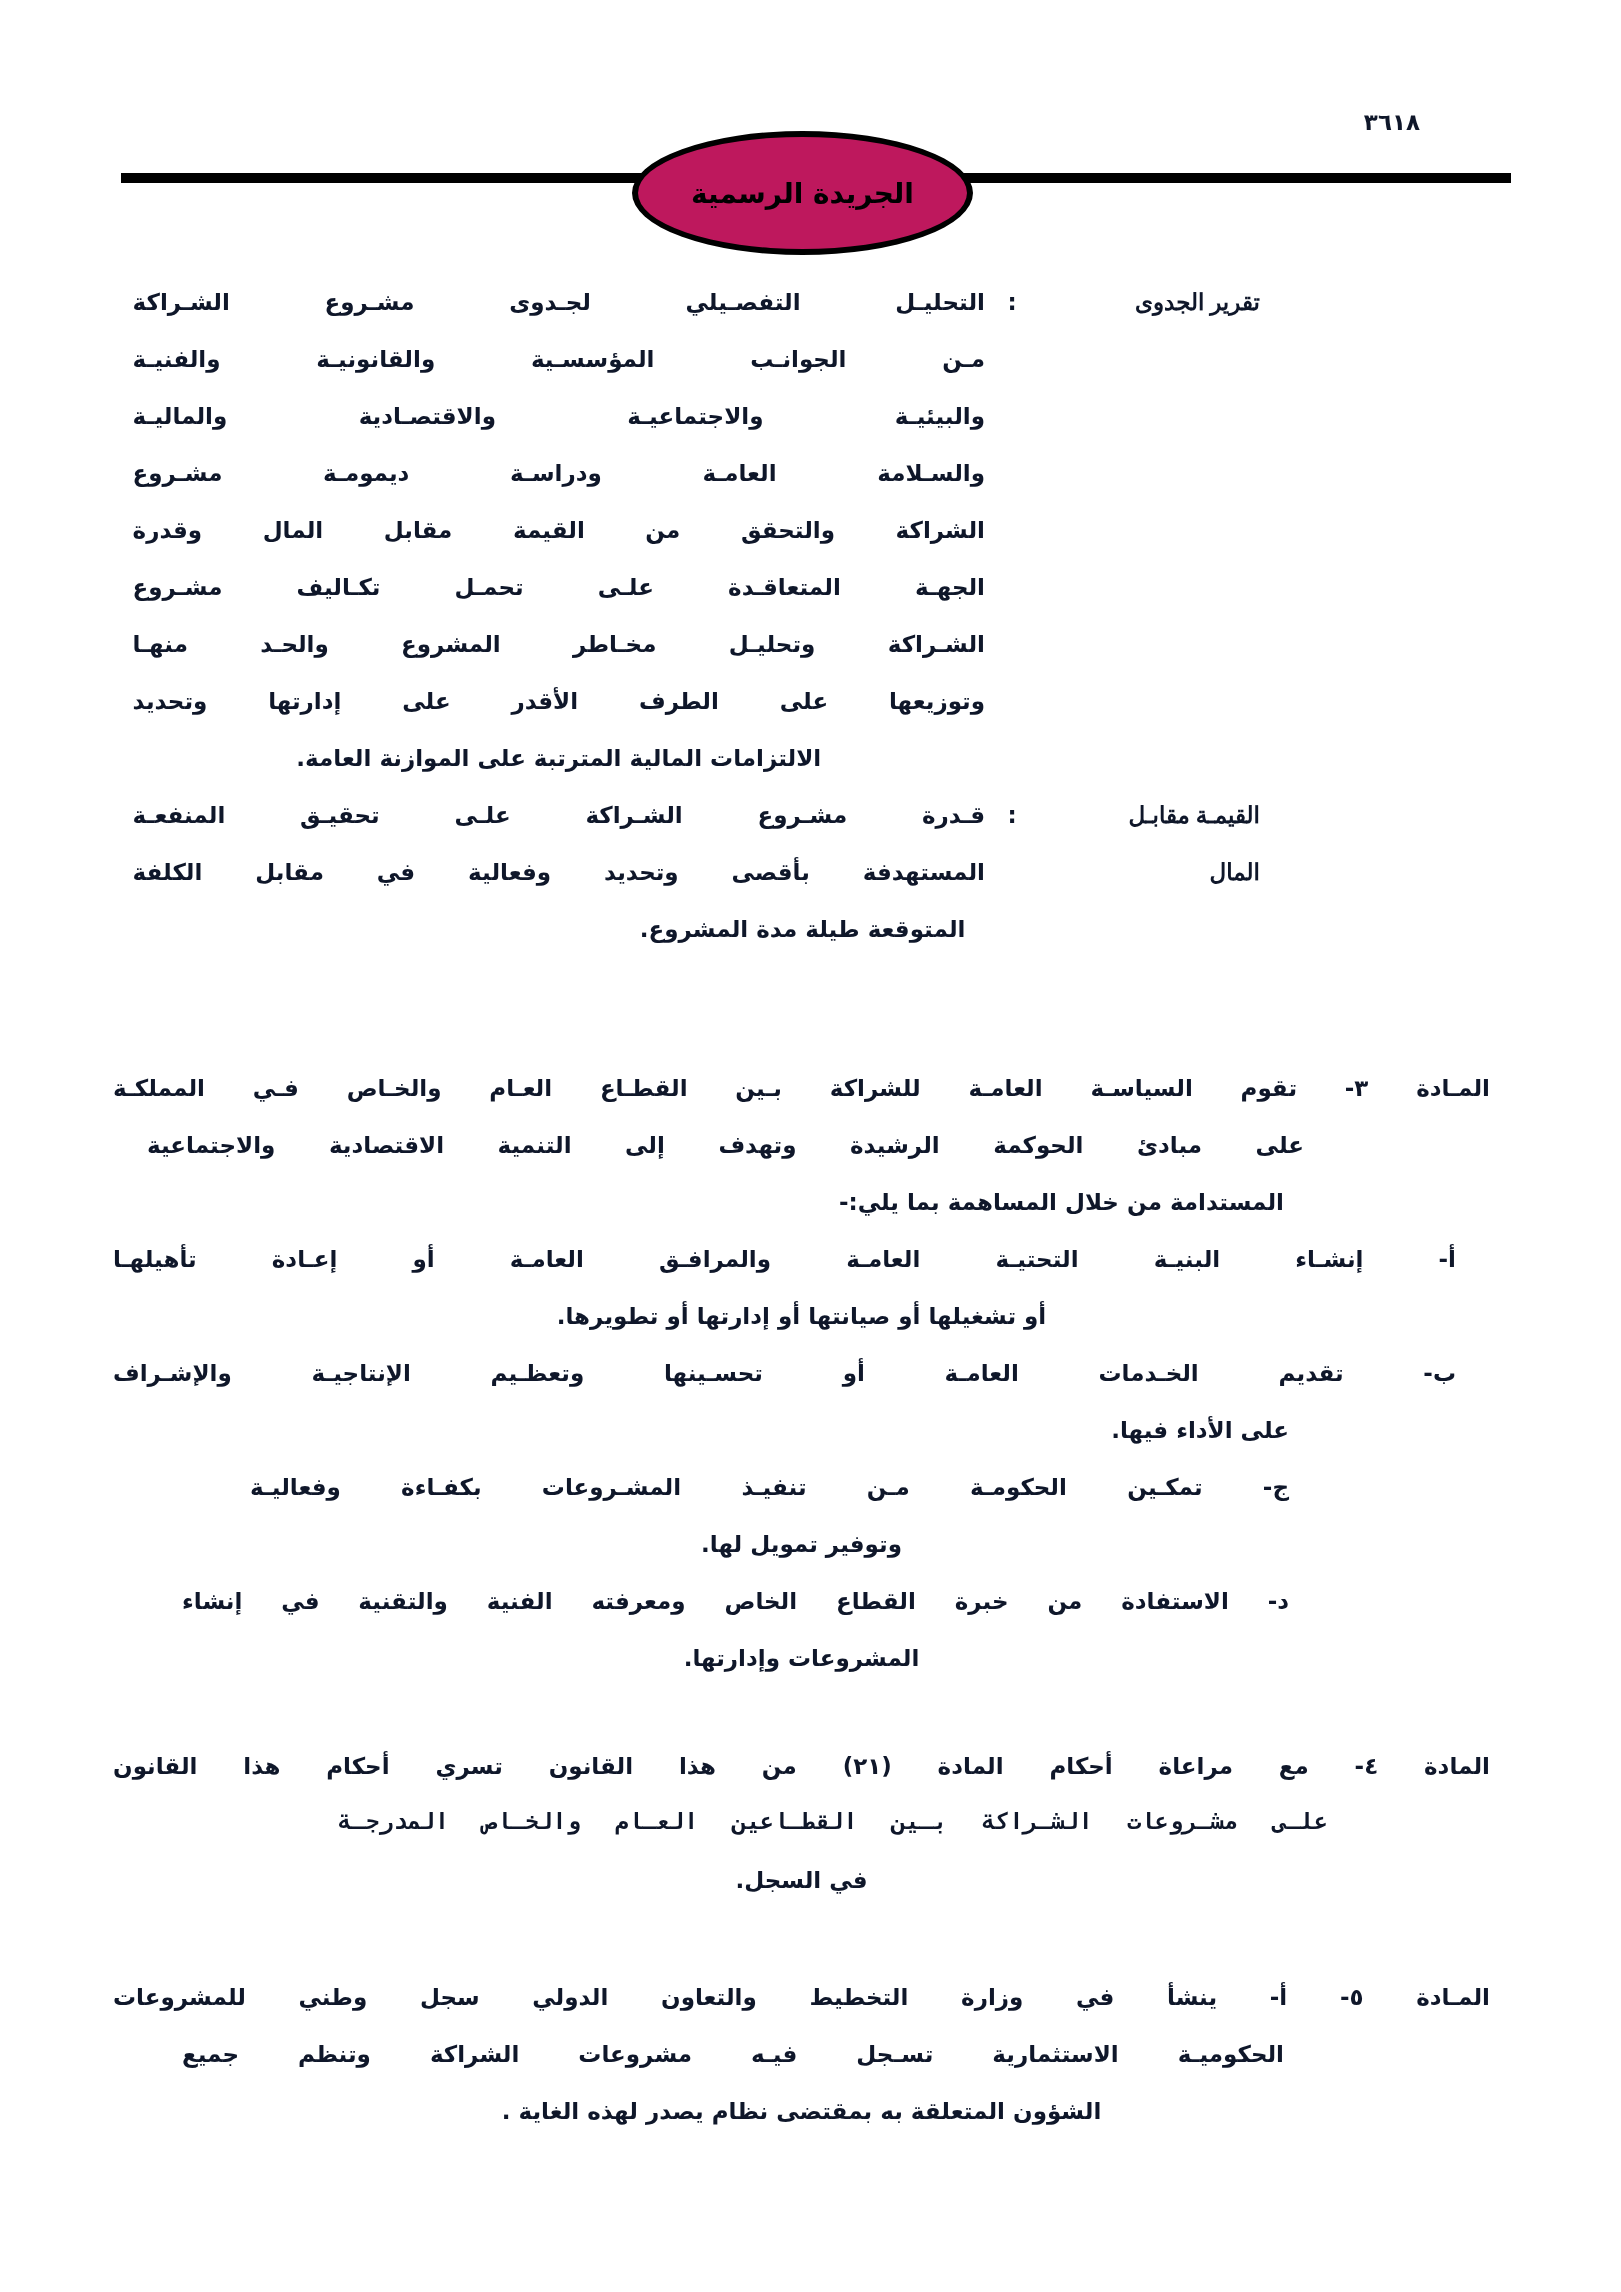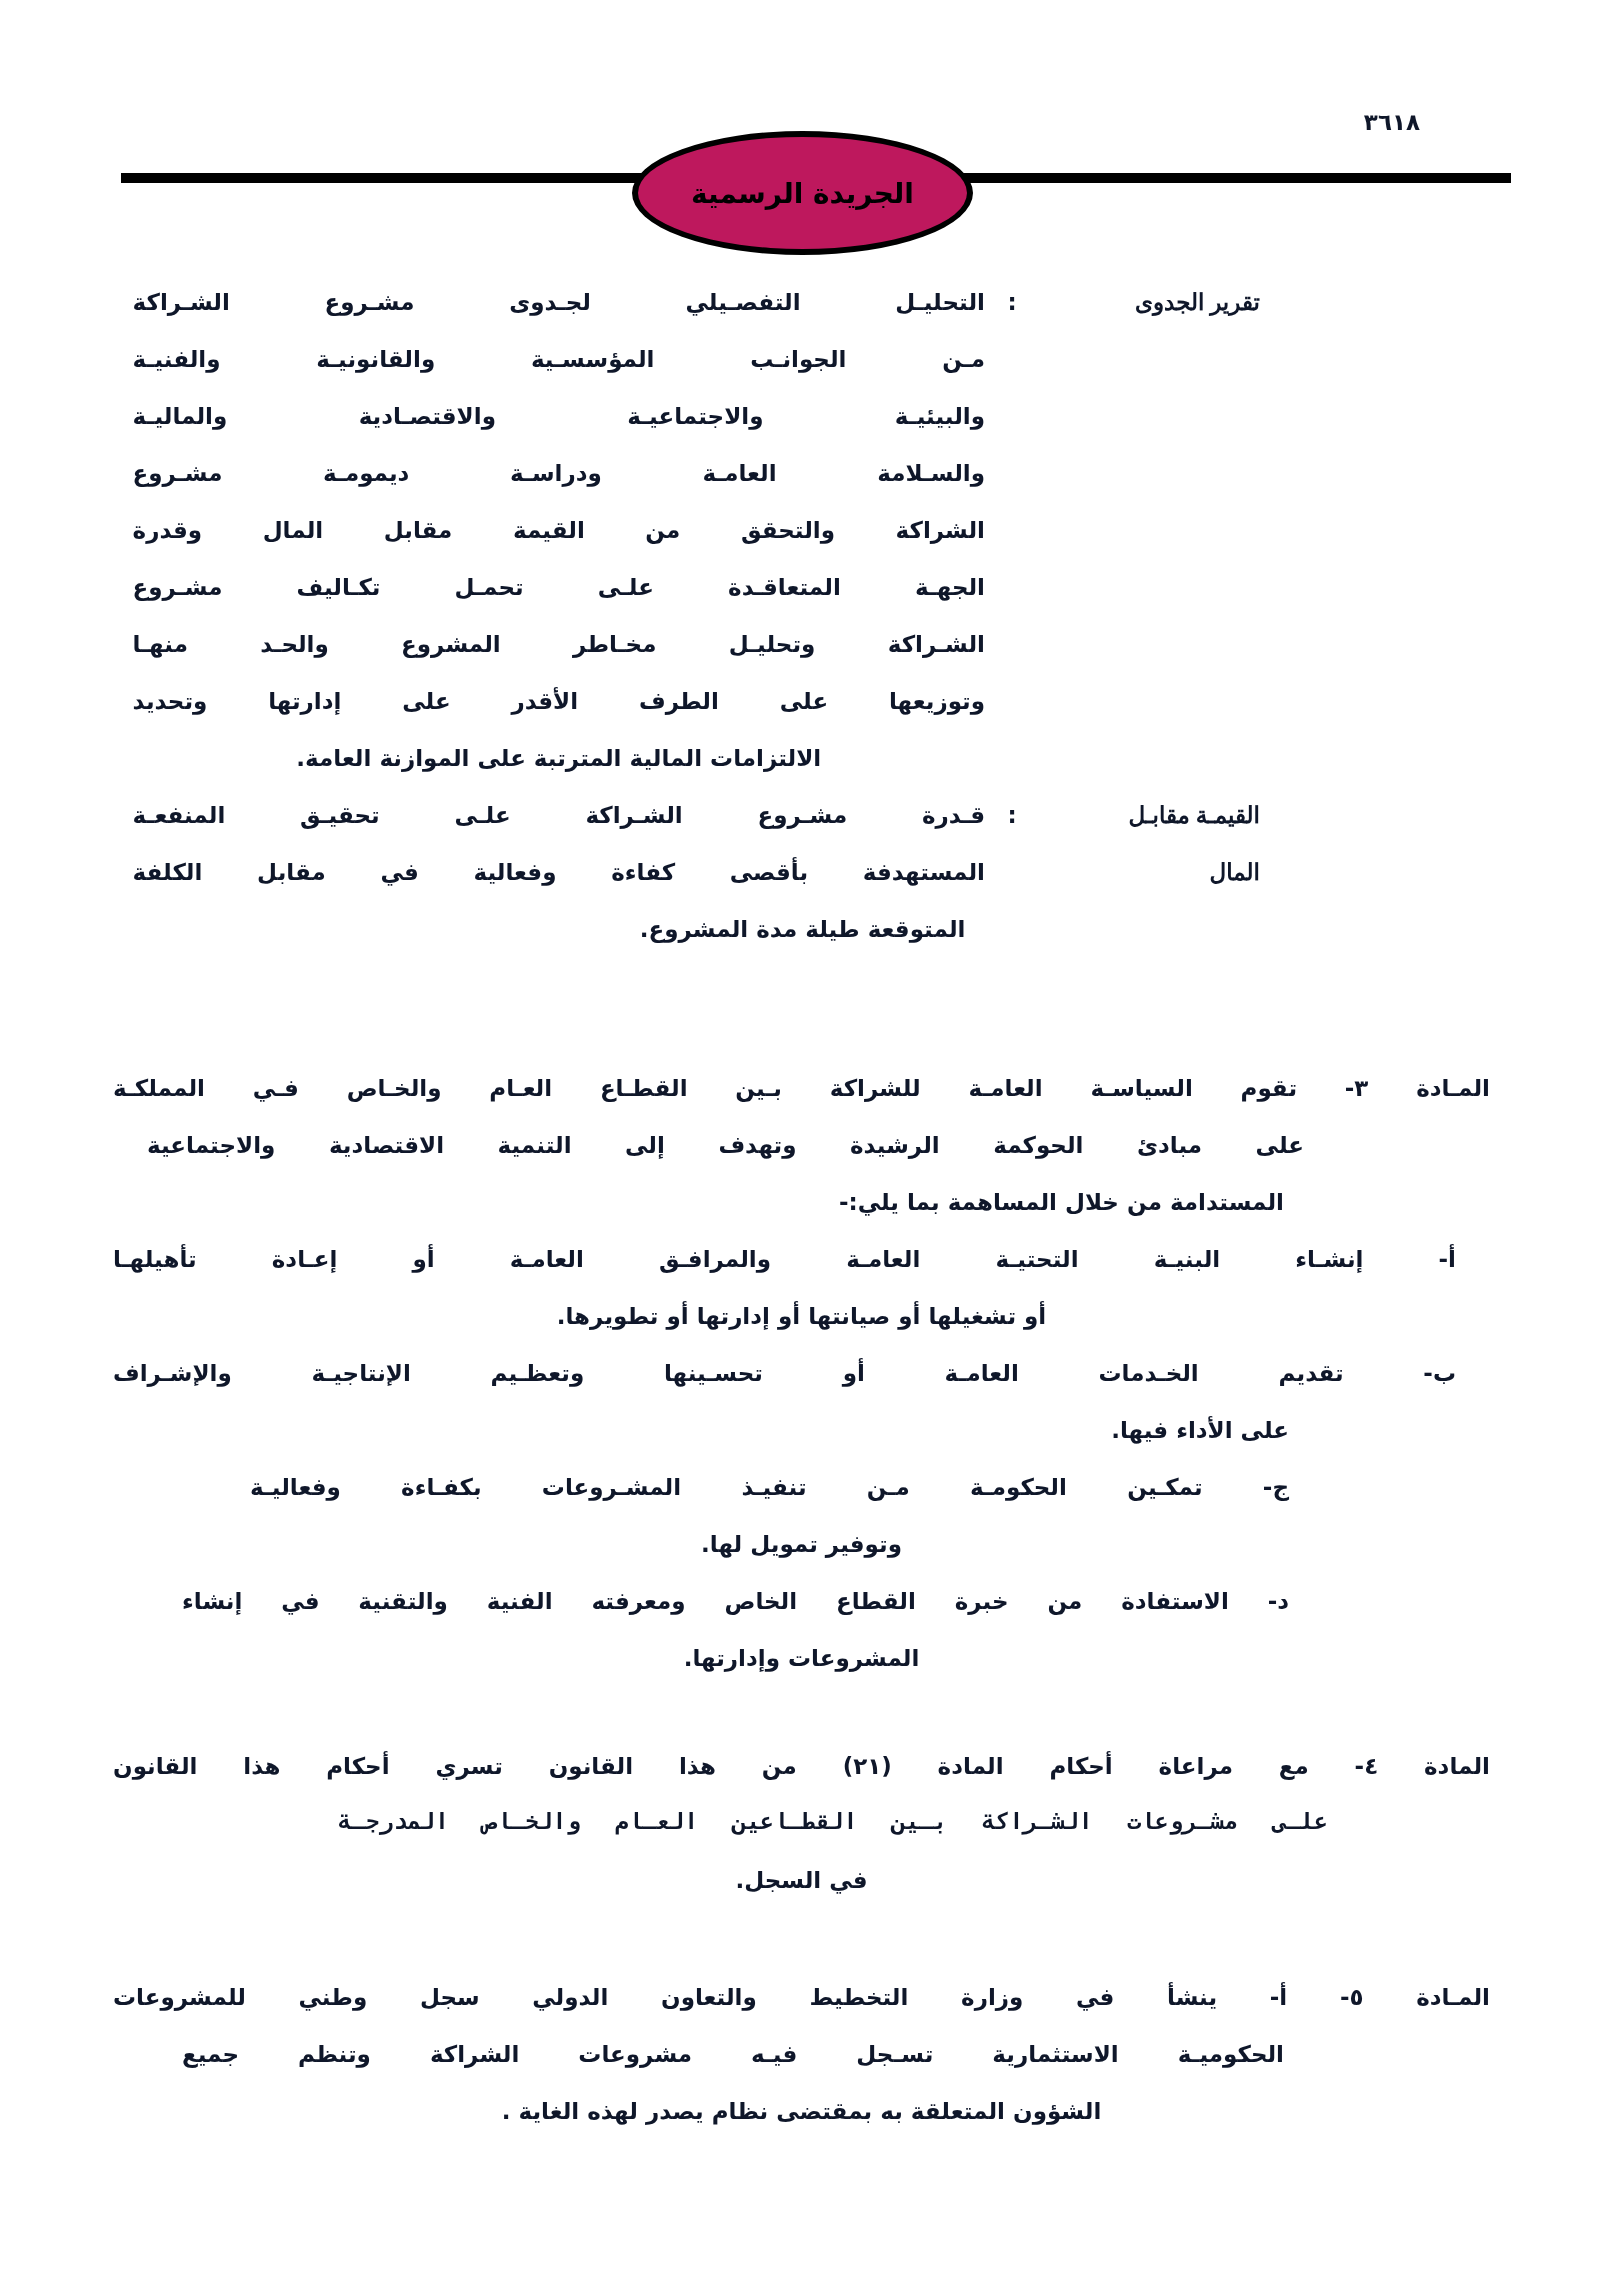--- a/index.html
+++ b/index.html
@@ -119,21 +119,21 @@
       </div>
 
       <div class="def-row">
         <div class="def-term">
           <div class="ln r">القيمـة مقابـل</div>
           <div class="ln r">المال</div>
         </div>
         <div class="def-colon ln">:</div>
         <div class="def-body">
           <div class="ln j">قـدرة مشـروع الشـراكة علـى تحقيـق المنفعـة</div>
-          <div class="ln j">المستهدفة بأقصى كفاءة وفعالية في مقابل الكلفة</div>
+          <div class="ln j">المستهدفة بأقصى وتحديد وفعالية في مقابل الكلفة</div>
           <div class="ln r mr20">المتوقعة طيلة مدة المشروع.</div>
         </div>
       </div>
 
     </div>
 
     <div class="a3">
       <div class="ln j">المـادة ٣- تقوم السياسـة العامـة للشراكة بـين القطـاع العـام والخـاص فـي المملكـة</div>
       <div class="ln j mr190 ml35">على مبادئ الحوكمة الرشيدة وتهدف إلى التنمية الاقتصادية والاجتماعية</div>
       <div class="ln r mr210">المستدامة من خلال المساهمة بما يلي:-</div>

